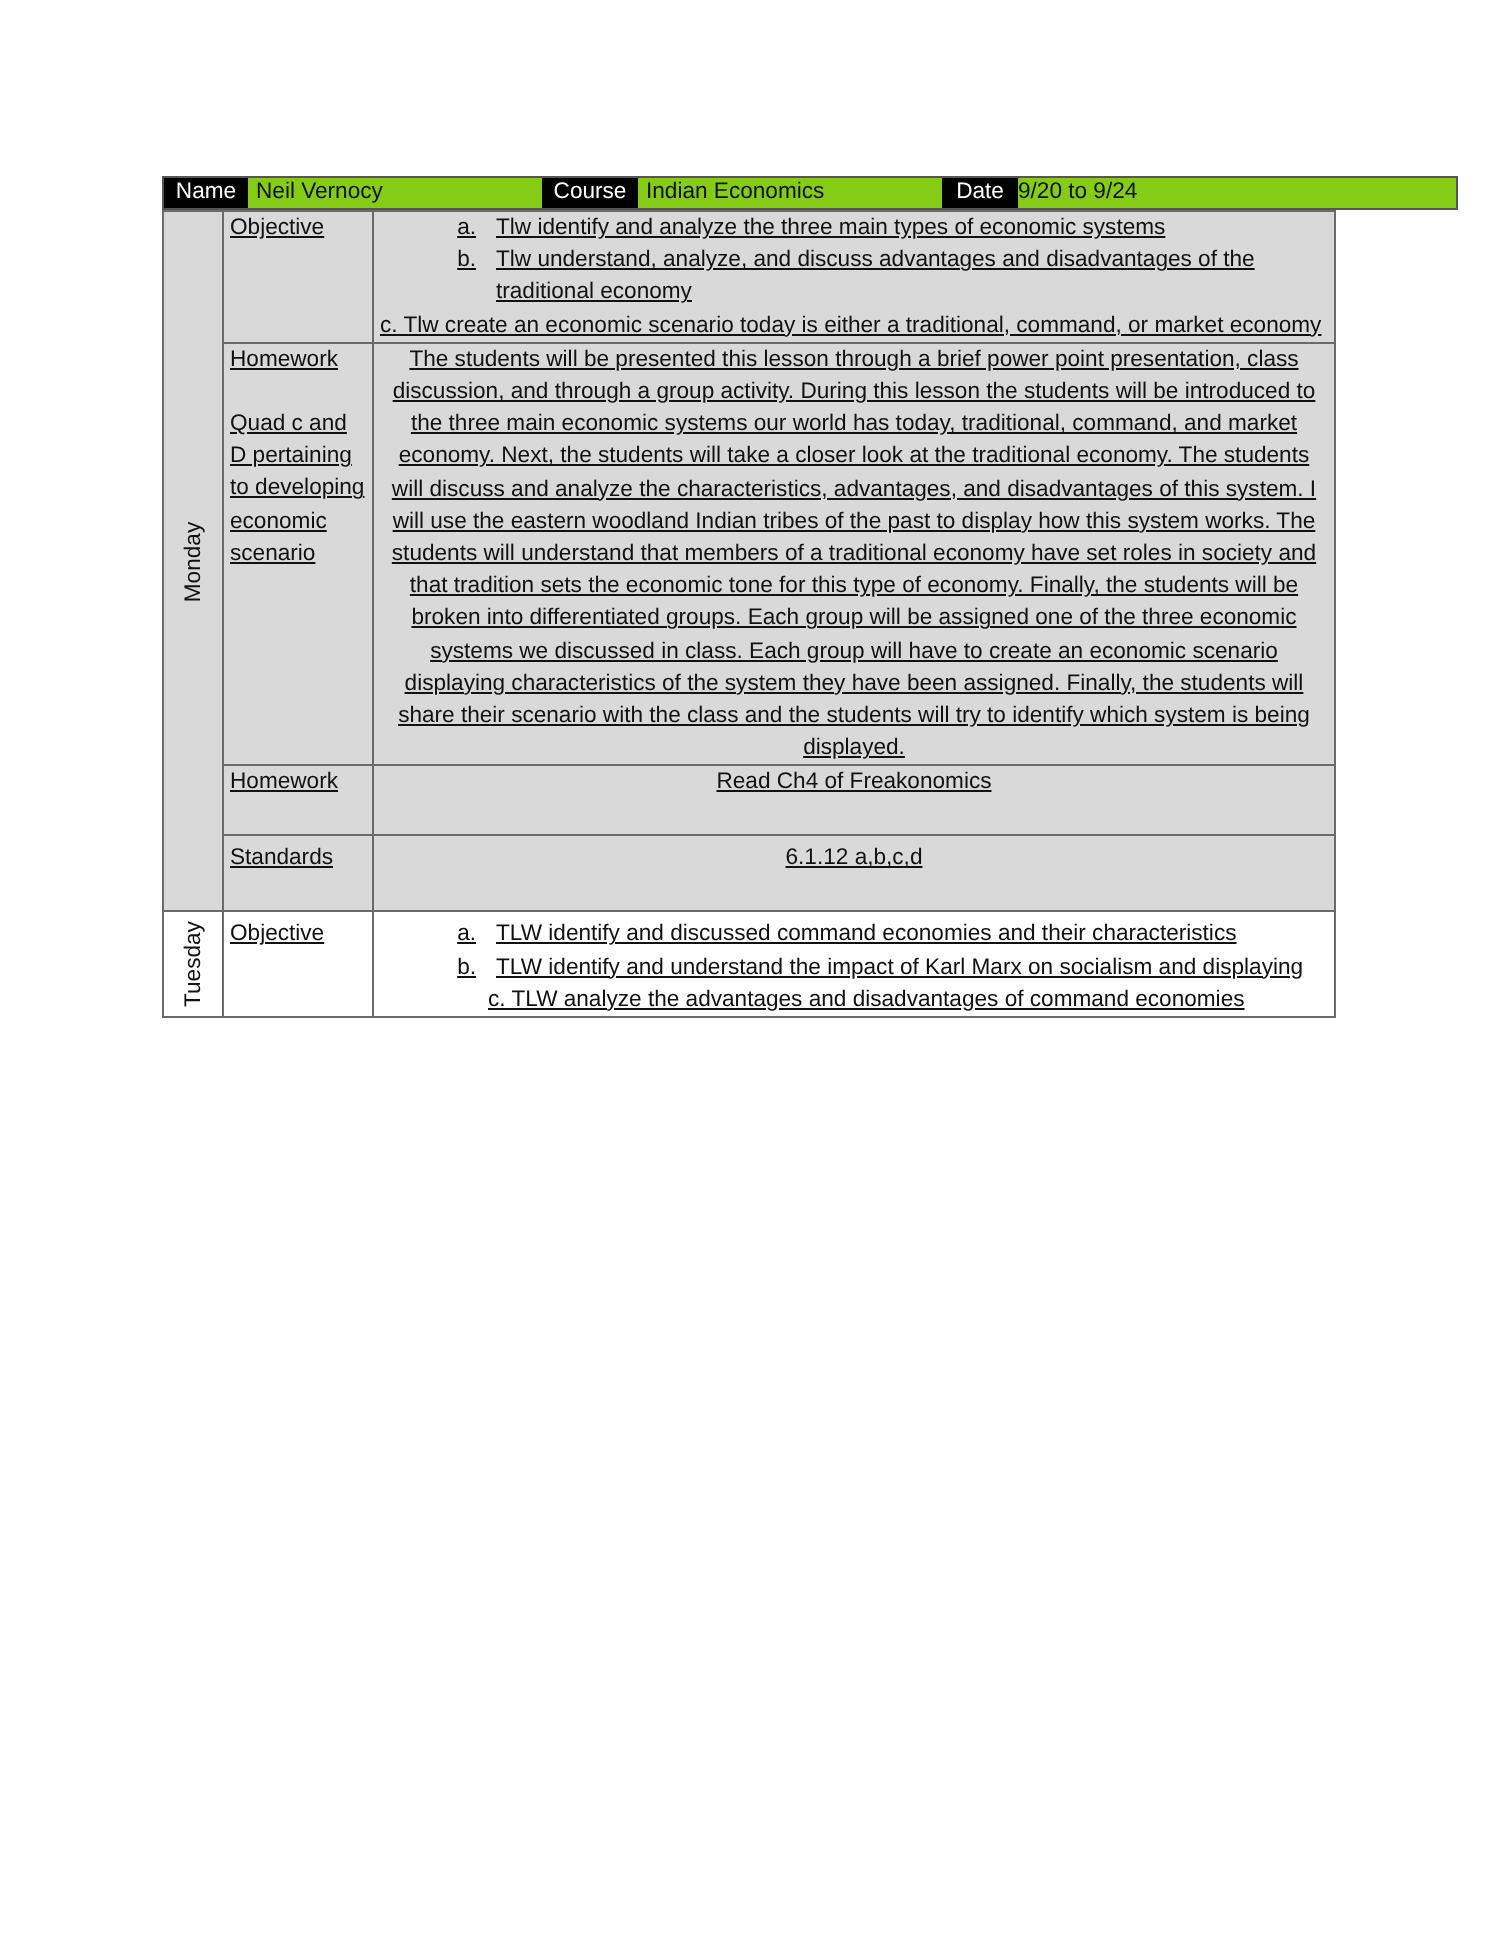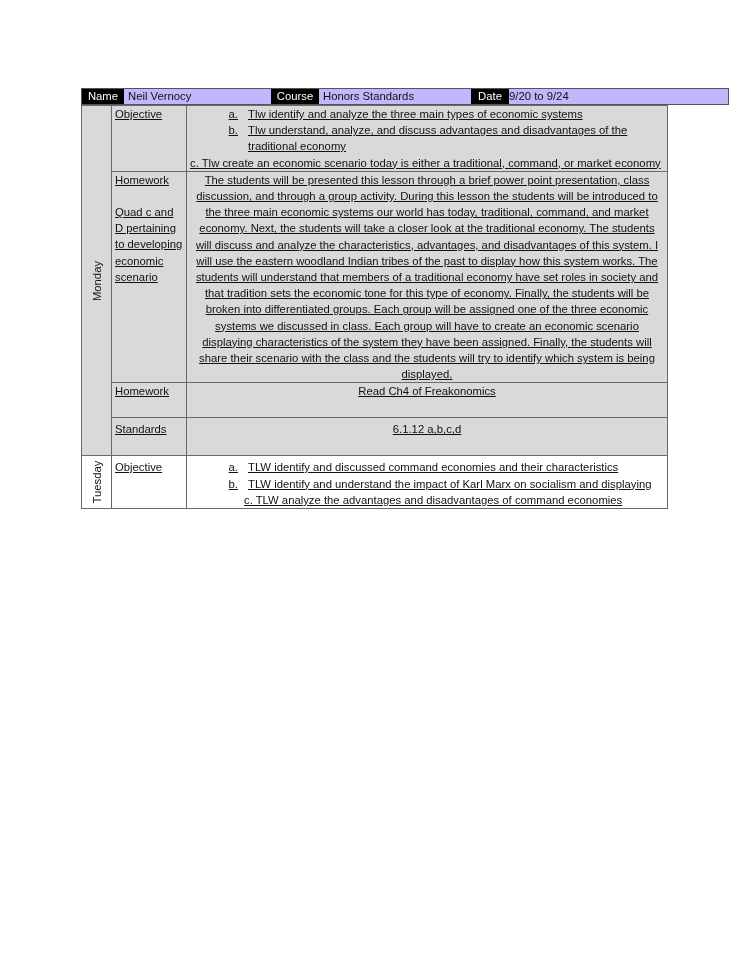--- a/index.html
+++ b/index.html
@@ -1,21 +1,21 @@
 <!DOCTYPE html>
 <html><head>
 <meta charset="utf-8">
 <style>
   html, body { margin:0; padding:0; }
   body { width:749px; height:970px; background:#ffffff; position:relative; overflow:hidden;
          font-family:"Liberation Sans", sans-serif; font-size:11.3px; color:#111; }
   .page { position:absolute; left:81px; top:88px; width:648px; }
   .hdr { display:flex; height:17px; border:1px solid #555; box-sizing:border-box; background:#fff; line-height:15px; }
   .hdr .lbl { background:#000; color:#fff; text-align:center; }
-  .hdr .val { background:#c4b5fd; color:#111; padding-left:4px; }
+  .hdr .val { background:#84cc16; color:#111; padding-left:4px; }
   table { border-collapse:collapse; width:587px; table-layout:fixed; }
   td { border:1px solid #6a6a6a; vertical-align:top; padding:0 3px; line-height:16.2px;text-decoration:underline; }
   .shade { background:#d9d9d9; }
   .white { background:#fff; }
   .day { width:24px; padding:0; position:relative; }
   .day span { position:absolute; left:50%; top:50%; transform:translate(-50%,-50%) rotate(-90deg); white-space:nowrap; }
   .label { width:69px; }
   .content { }
   .ctr { text-align:center; }
   .olist { margin:0; padding:0; list-style:none; }
@@ -24,21 +24,21 @@
   .olist .t { flex:1; }
 </style>
 </head>
 <body>
 
 <div class="page">
   <div class="hdr">
     <div class="lbl" style="width:42px">Name</div>
     <div class="val" style="width:143px">Neil Vernocy</div>
     <div class="lbl" style="width:48px">Course</div>
-    <div class="val" style="width:148px">Honors Standards</div>
+    <div class="val" style="width:148px">Indian Economics</div>
     <div class="lbl" style="width:38px">Date</div>
     <div class="val" style="flex:1;text-align:left;padding:0">9/20 to 9/24</div>
   </div>
 
   <table>
     <colgroup>
         <col style="width:30px">
         <col style="width:75px">
         <col>
       </colgroup>

